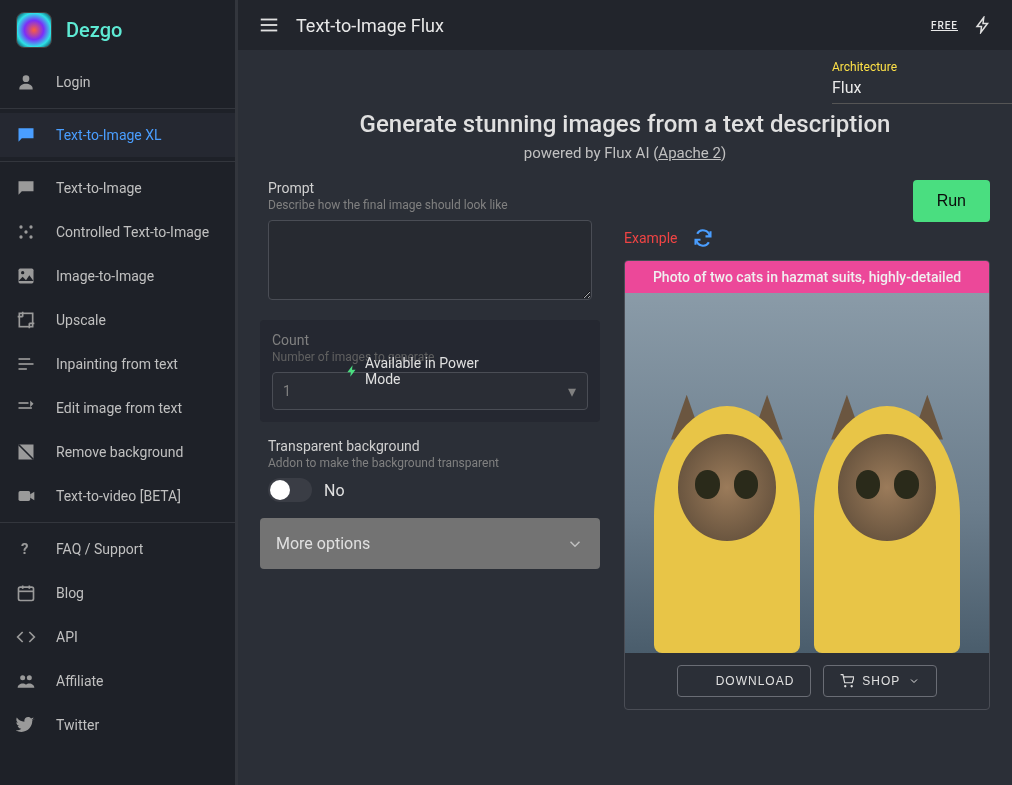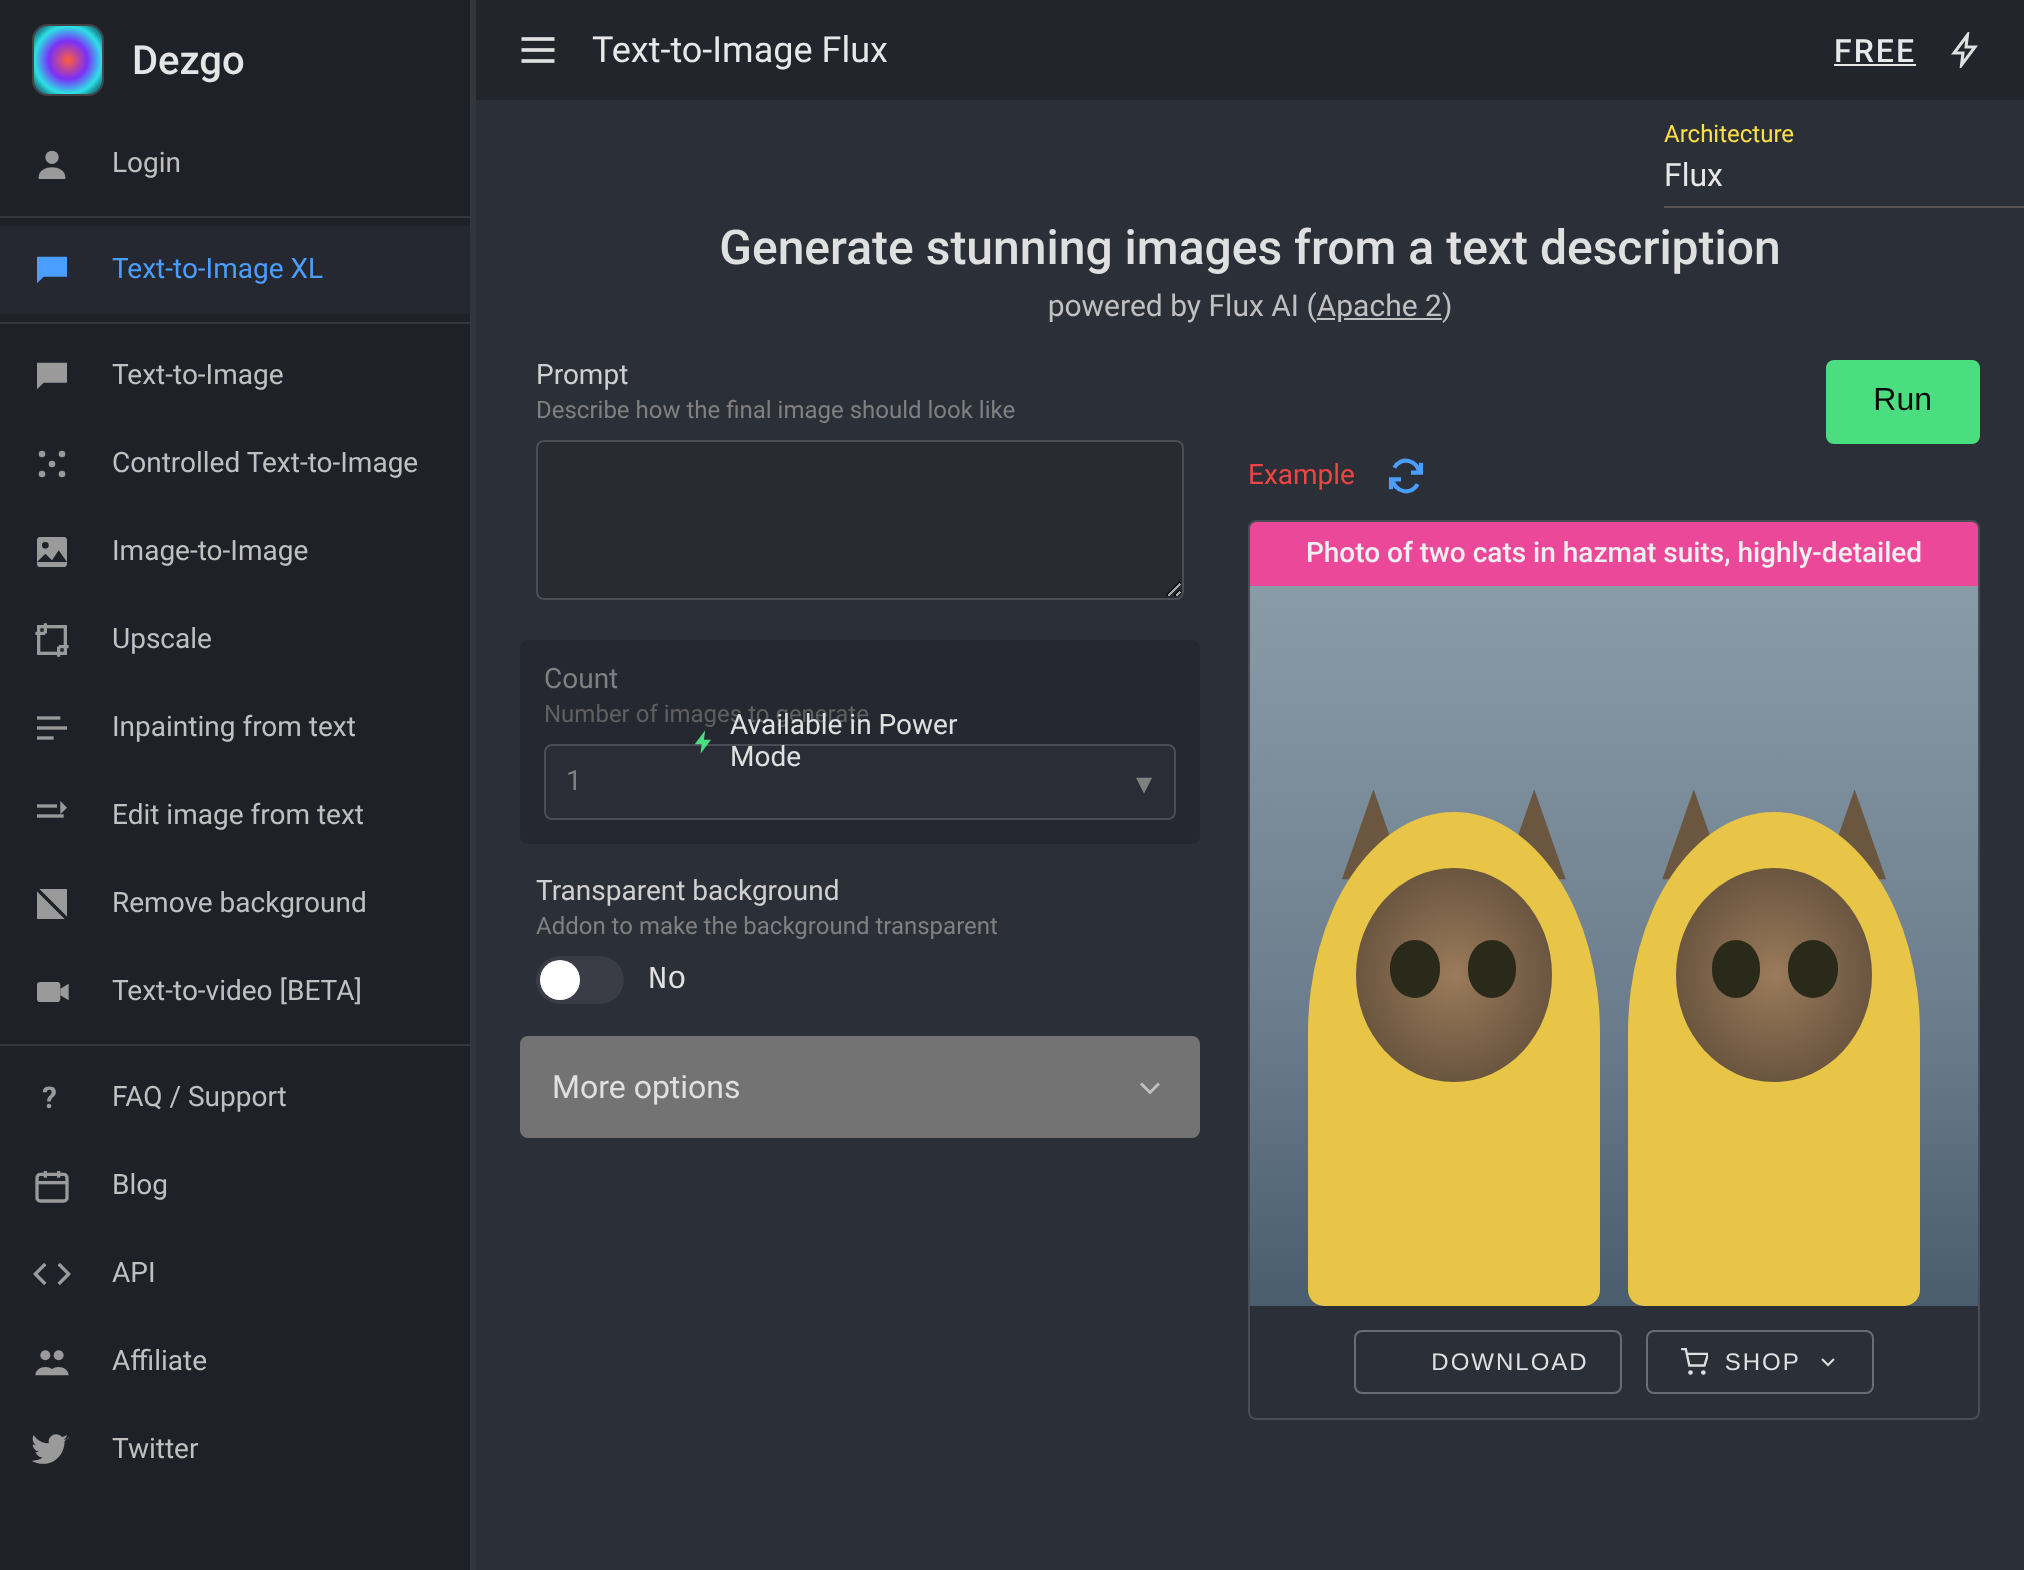--- a/index.html
+++ b/index.html
@@ -28,21 +28,21 @@
     .brand-logo {
       width: 36px;
       height: 36px;
       border-radius: 8px;
       background: radial-gradient(circle at center, #ff5e3a 0%, #7b2ff7 40%, #2de2e6 70%, #0a2540 100%);
       border: 1px solid #444;
     }
     .brand-name {
       font-size: 20px;
       font-weight: 500;
-      color: #e5e5e5;
+      color: #5eead4;
     }
     .sidebar-item {
       display: flex;
       align-items: center;
       padding: 12px 16px;
       gap: 20px;
       cursor: pointer;
       color: #c0c0c0;
       font-size: 14px;
     }
@@ -62,21 +62,21 @@
     }
     .topbar {
       display: flex;
       align-items: center;
       padding: 14px 20px;
       gap: 16px;
       background: #22252c;
     }
     .hamburger { cursor: pointer; }
     .page-title { font-size: 18px; color: #e8e8e8; flex: 1; }
-    .free-label { font-size: 16px; color: #e8e8e8; letter-spacing: 1px; font-weight: 500; text-decoration: underline; }
+    .free-label { font-size: 10px; color: #e8e8e8; letter-spacing: 1px; font-weight: 500; text-decoration: underline; }
     .bolt-top { color: #e8e8e8; }
 
     .content {
       padding: 10px 22px 20px 22px;
       background: #2b2f37;
       flex: 1;
       overflow-y: auto;
       position: relative;
     }
     .arch-box {
@@ -154,21 +154,21 @@
       transform: translate(-50%, -50%);
       display: flex;
       align-items: center;
       gap: 6px;
       color: #e0e0e0;
       font-size: 14px;
       pointer-events: none;
     }
     .power-overlay .bolt { color: #4ade80; }
 
-    .toggle-row { display: flex; align-items: center; gap: 12px; margin-top: 6px; font-family: Liberation Mono, monospace; }
+    .toggle-row { display: flex; align-items: center; gap: 12px; margin-top: 6px; }
     .toggle {
       width: 44px;
       height: 24px;
       background: #3a3d45;
       border-radius: 12px;
       position: relative;
       cursor: pointer;
     }
     .toggle::after {
       content: "";

